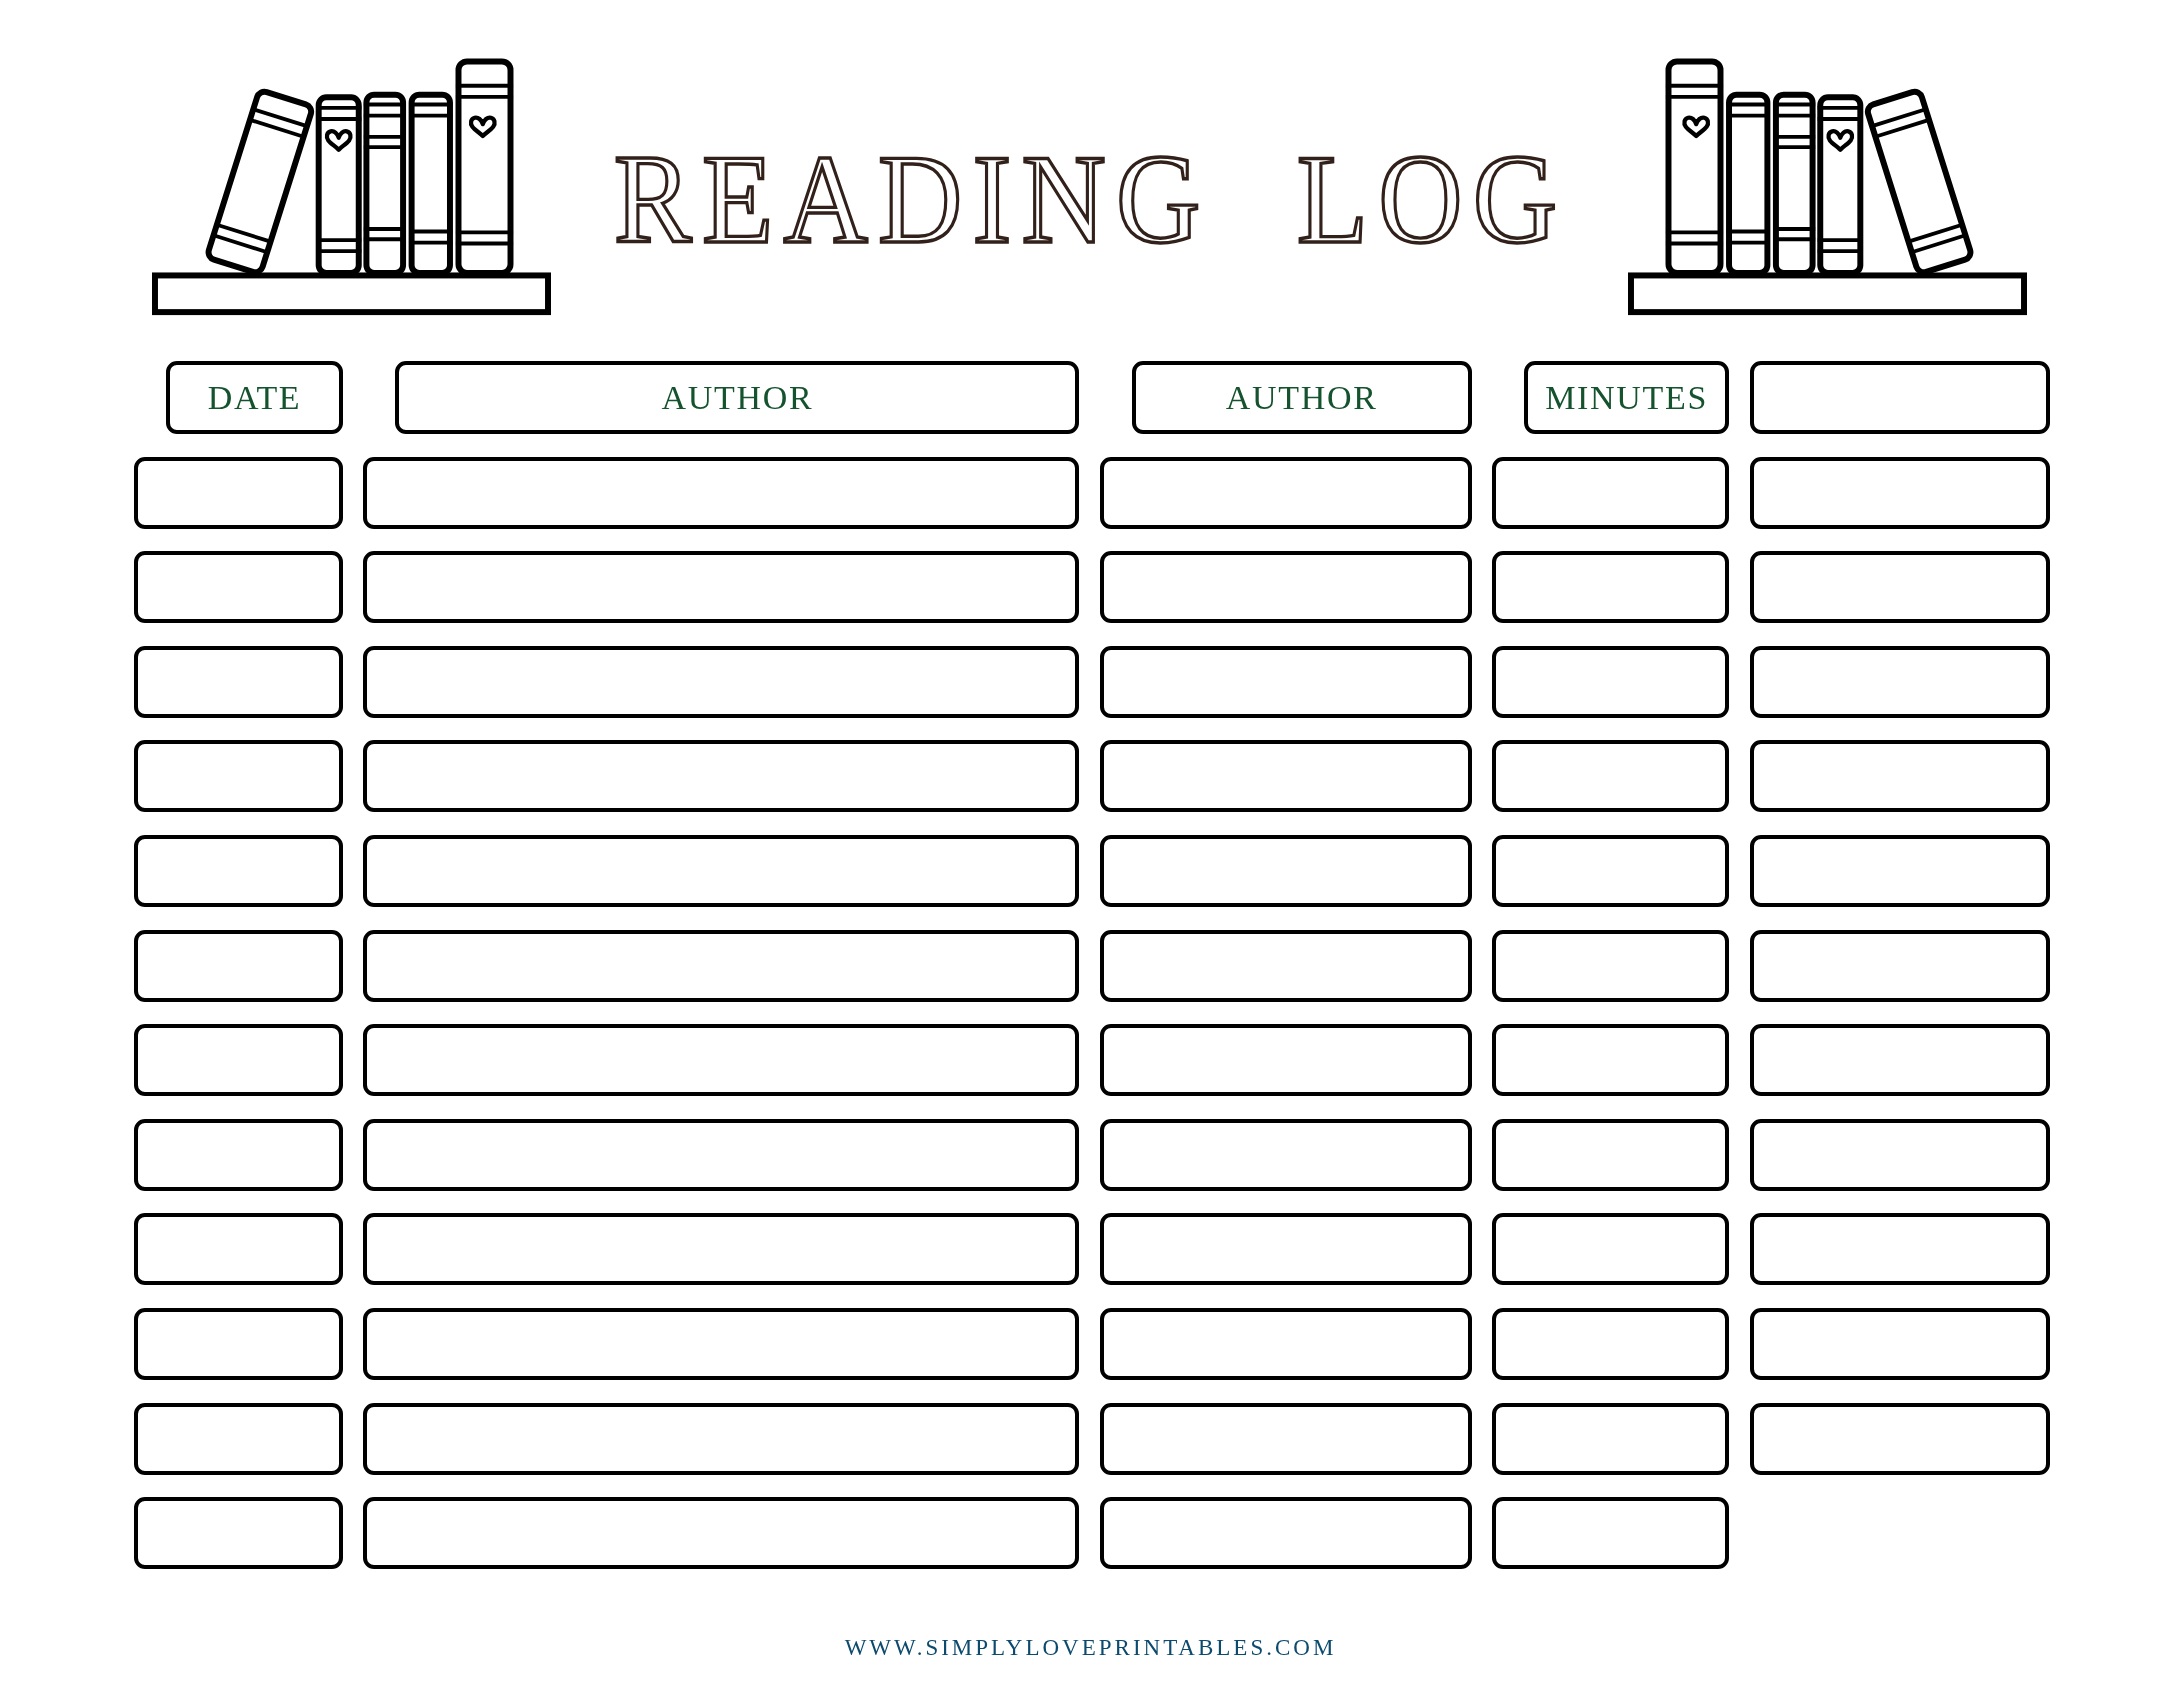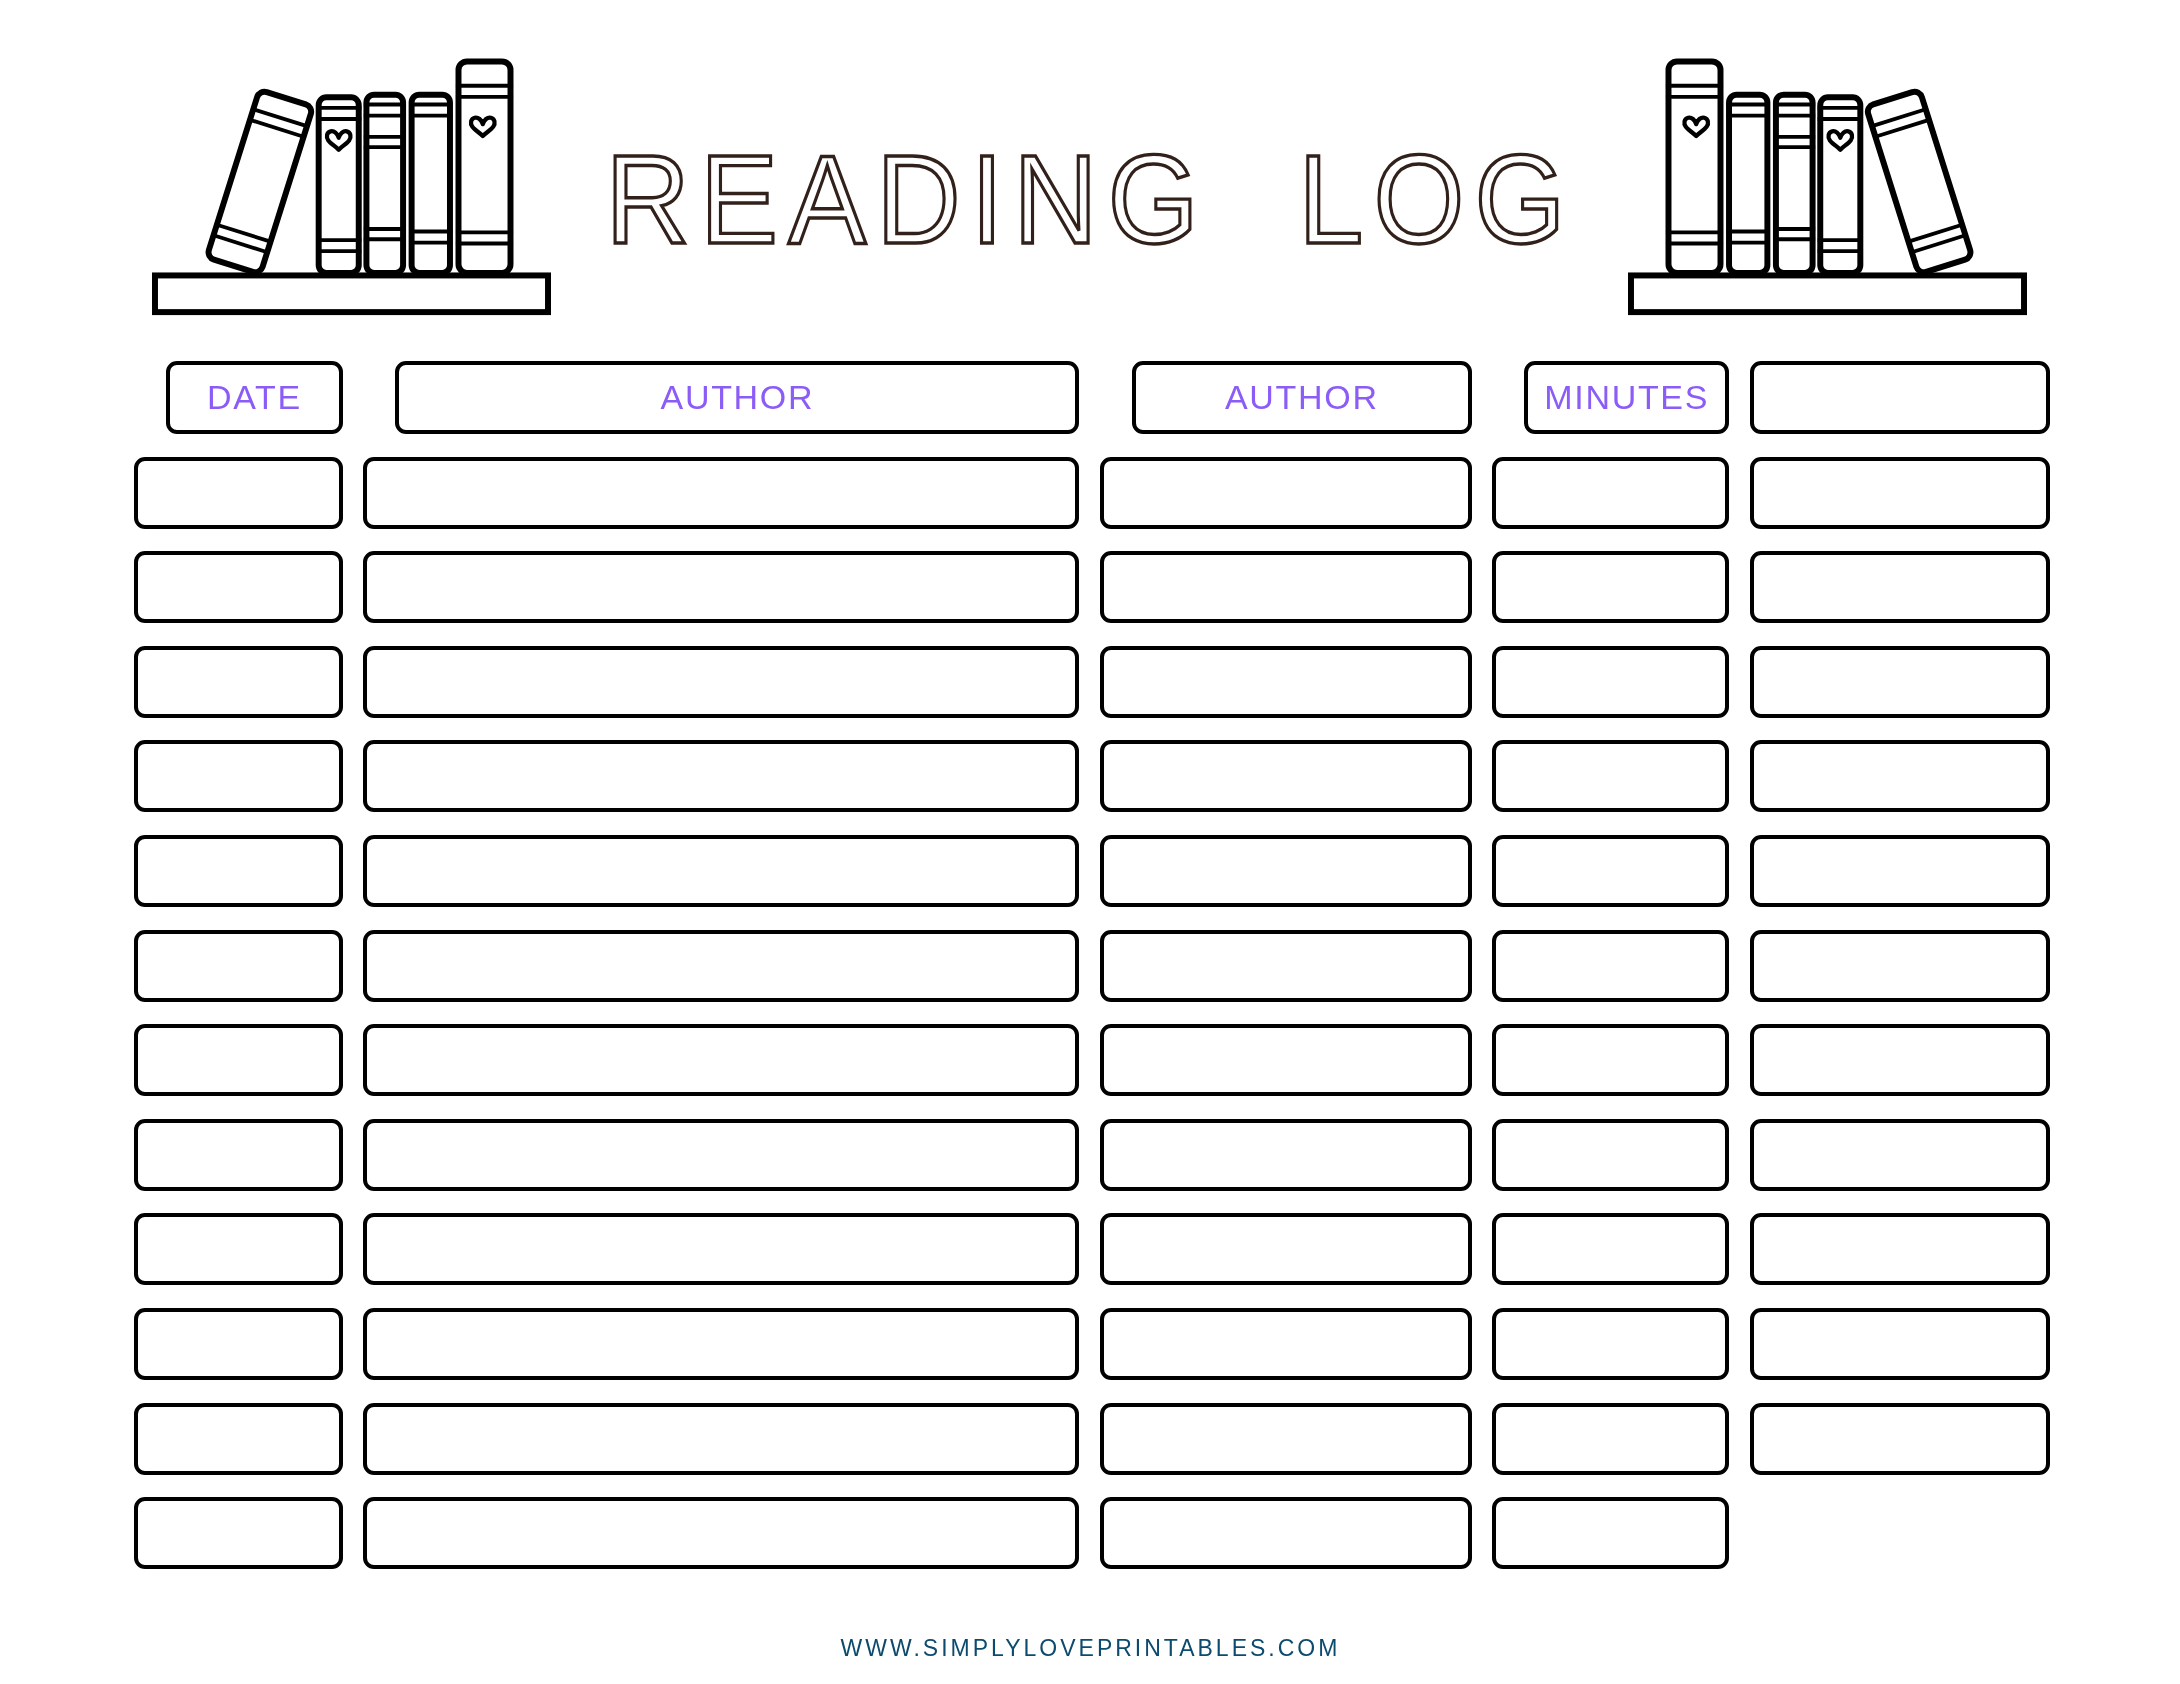--- a/index.html
+++ b/index.html
@@ -1,21 +1,21 @@
 <!DOCTYPE html>
 <html style="font-size:13.6px"><head>
 <meta charset="utf-8">
 <style>
   html,body{margin:0;padding:0;background:#ffffff;}
   .page{
     position:relative;
     width:2181px;height:1685px;
     background:#ffffff;
     overflow:hidden;
-    font-family:Liberation Sans, sans-serif;
+    font-family:Liberation Serif, serif;
   }
 
   
   .title{
     position:absolute;left:0;right:0;top:129px;
     height:141px;line-height:141px;
     text-align:center;
     font-size:127px;
     letter-spacing:11px;
     word-spacing:51px;
@@ -45,21 +45,21 @@
     row-gap:22.6px;
   }
   .cell{
     border:4.3px solid #000000;
     border-radius:11px;
     background:#ffffff;
     box-sizing:border-box;
   }
   .hdr{
     display:flex;align-items:center;justify-content:center;
-    color:#8b5cf6;
+    color:#14532d;
     font-size:34px;
     letter-spacing:1.7px;
     white-space:nowrap;
     margin-left:32px;
   }
 
   
   .footer{
     position:absolute;left:0;right:0;top:1635px;
     text-align:center;

